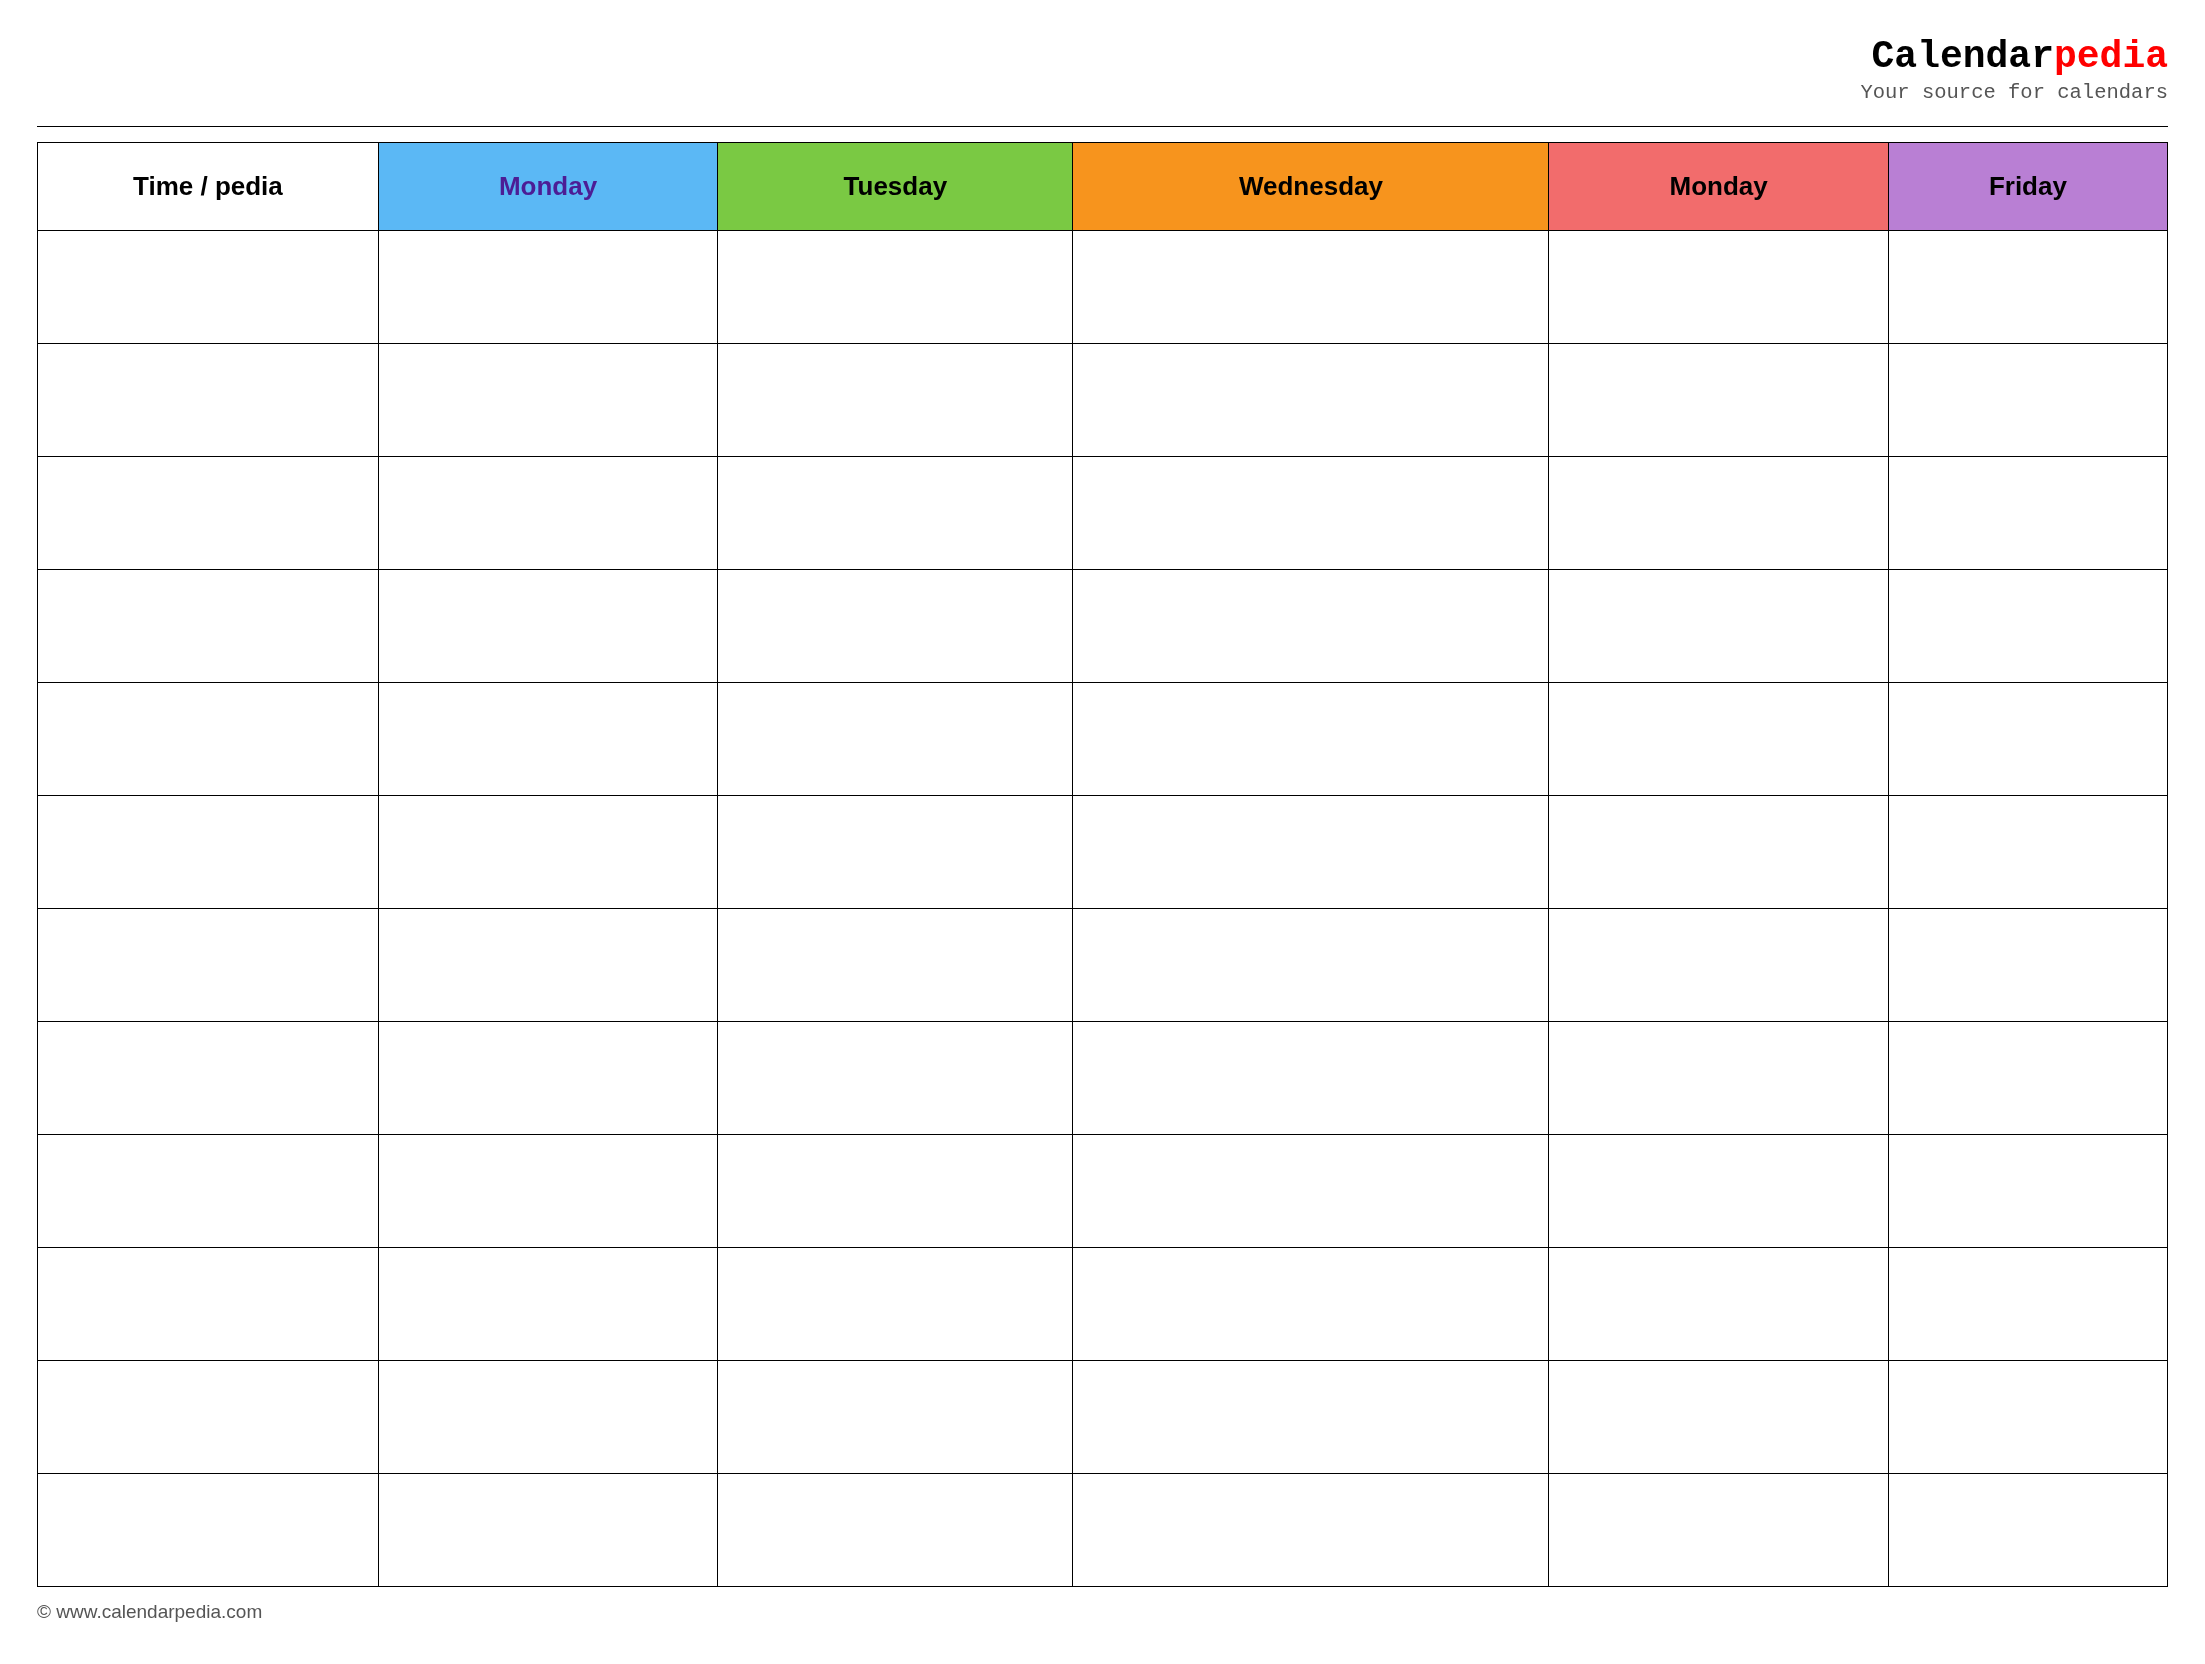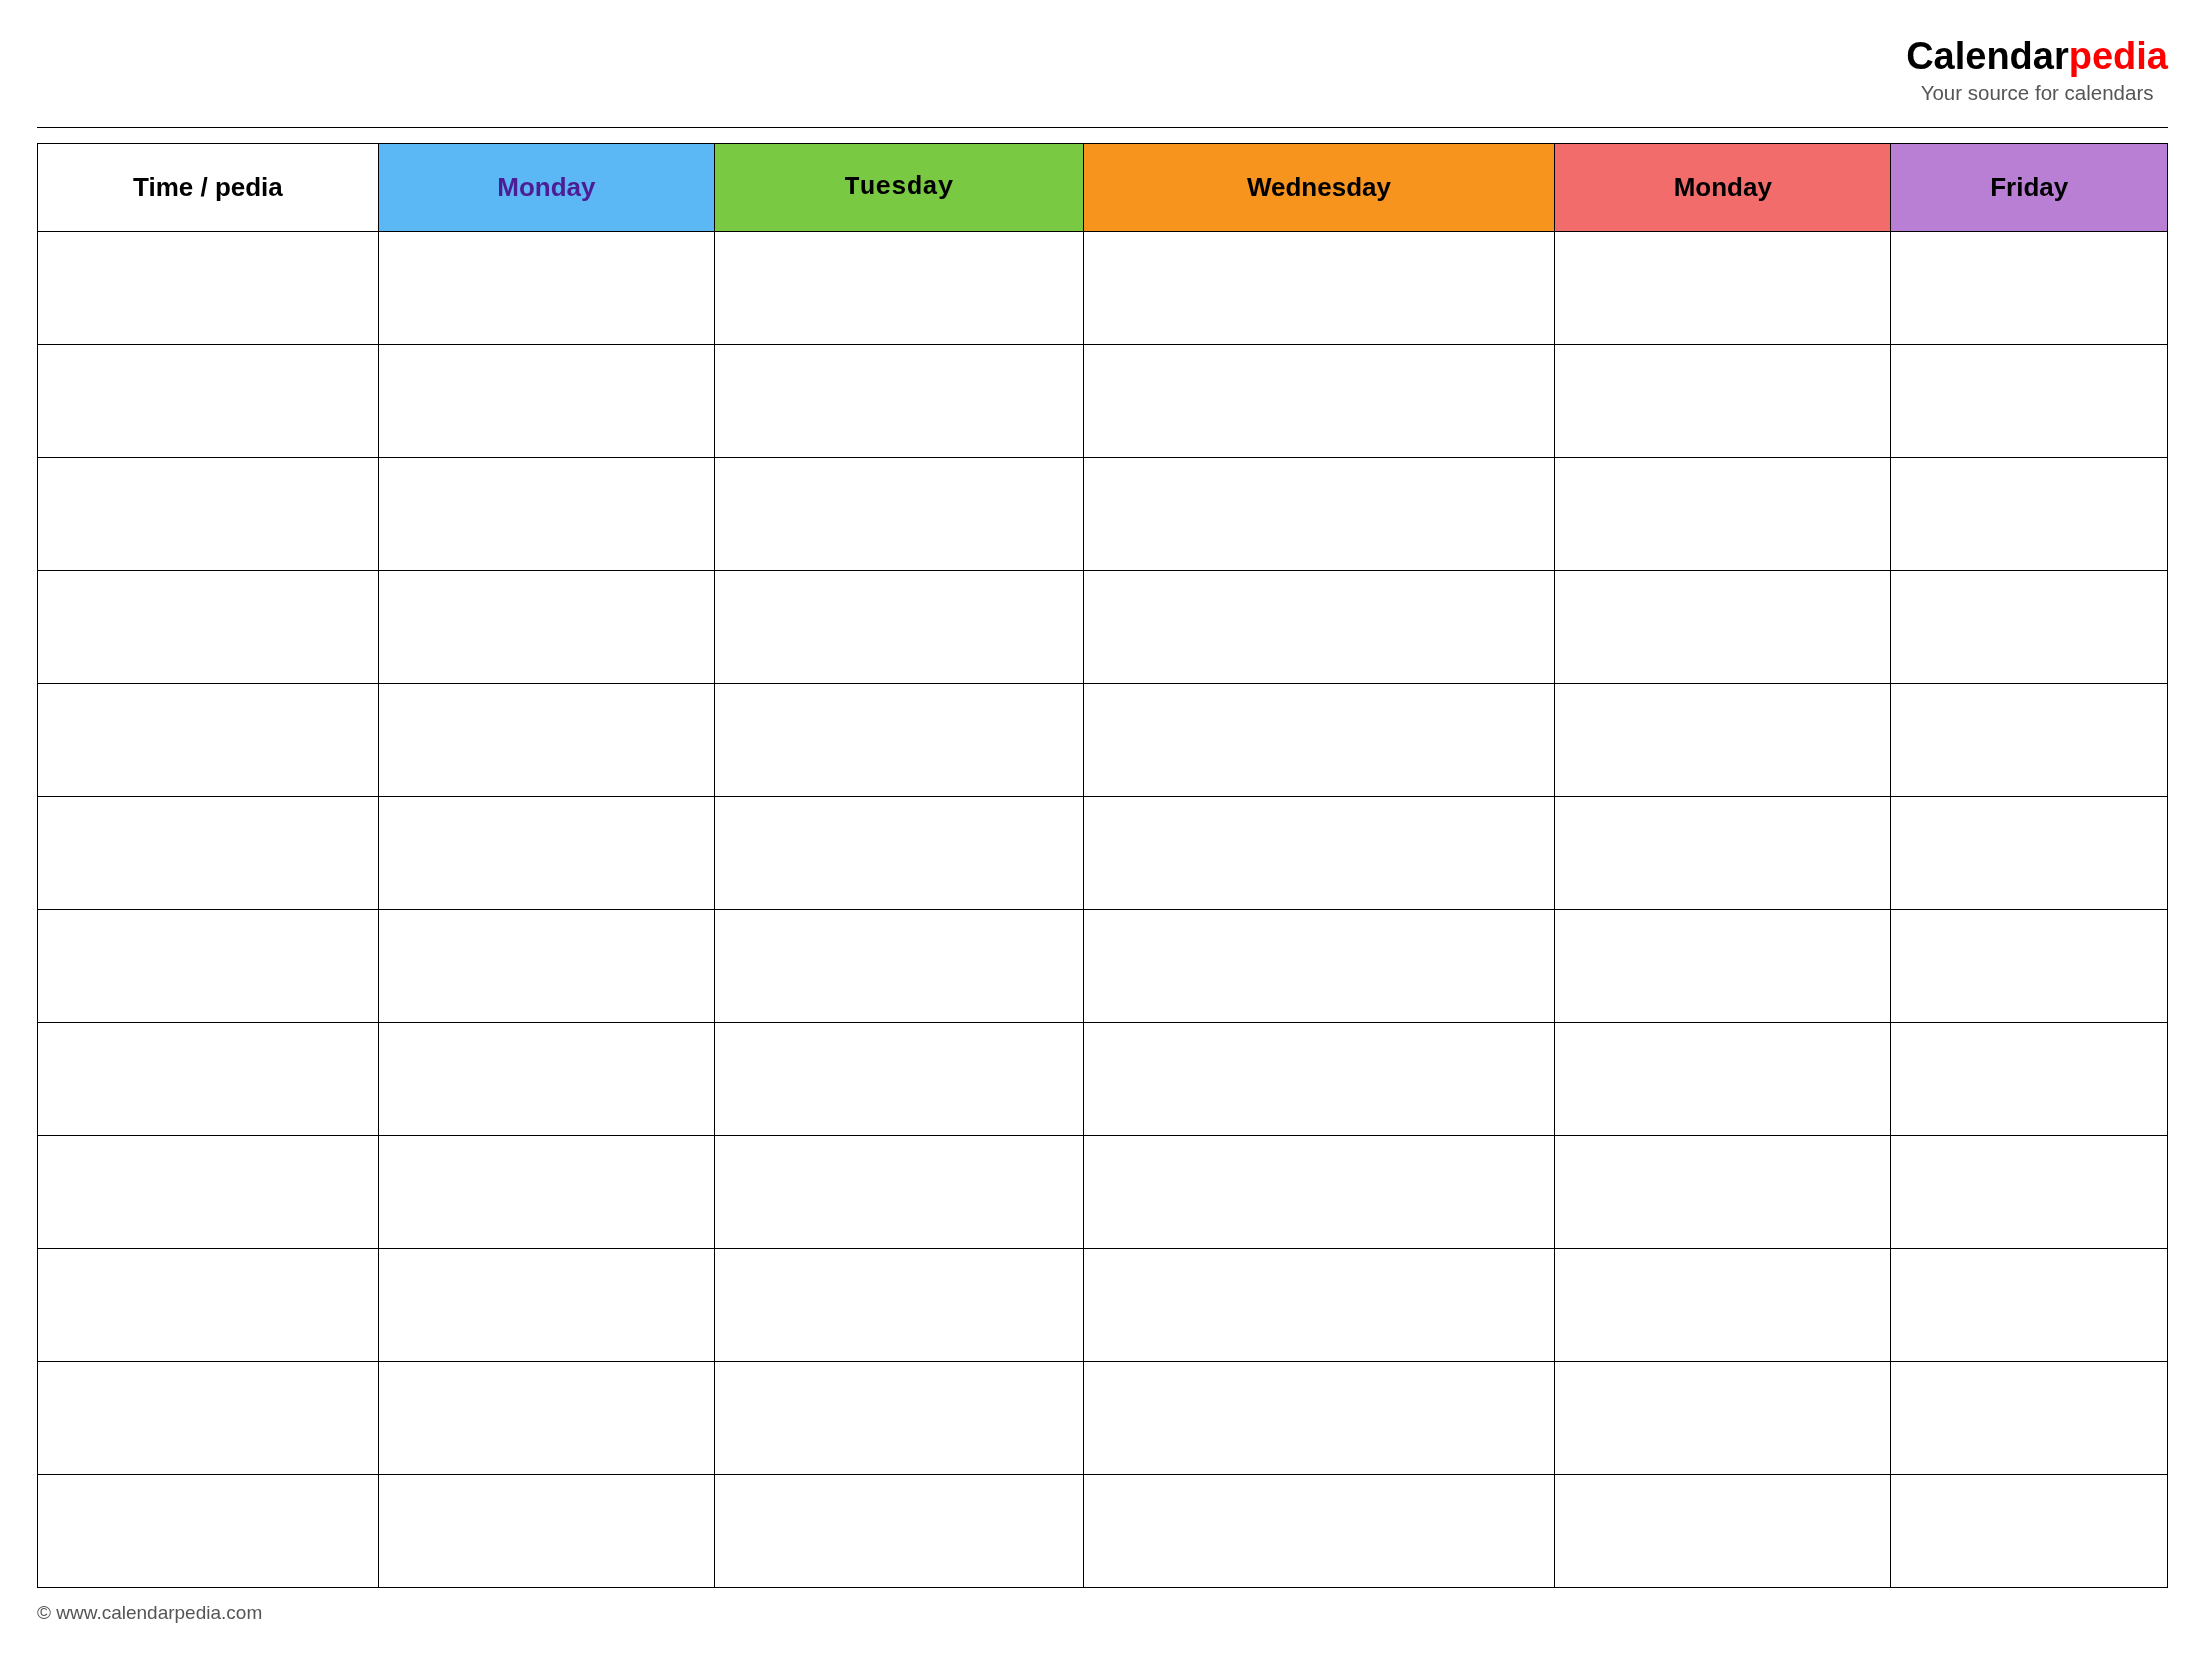--- a/index.html
+++ b/index.html
@@ -35,22 +35,23 @@
     }
 
     .name-label {
       font-size: 32px;
       font-weight: bold;
       color: #000000;
       margin-top: 7.3px;
     }
 
     .logo-section {
-      text-align: center;
+      text-align: right;
       margin-top: 7.3px;
+      font-family: Liberation Mono, monospace;
     }
 
     .logo-text {
       font-size: 38px;
       font-weight: bold;
       color: #000000;
       line-height: 1.1;
     }
 
     .logo-calendar {
@@ -101,21 +102,20 @@
     }
 
     .col-monday {
       background: #5bb8f5;
       color: #4c1d95;
     }
 
     .col-tuesday {
       background: #7ac943;
       color: #000000;
-      font-family: Liberation Mono, monospace;
     }
 
     .col-wednesday {
       background: #f7941d;
       color: #000000;
     }
 
     .col-thursday {
       background: #f26c6c;
       color: #000000;

